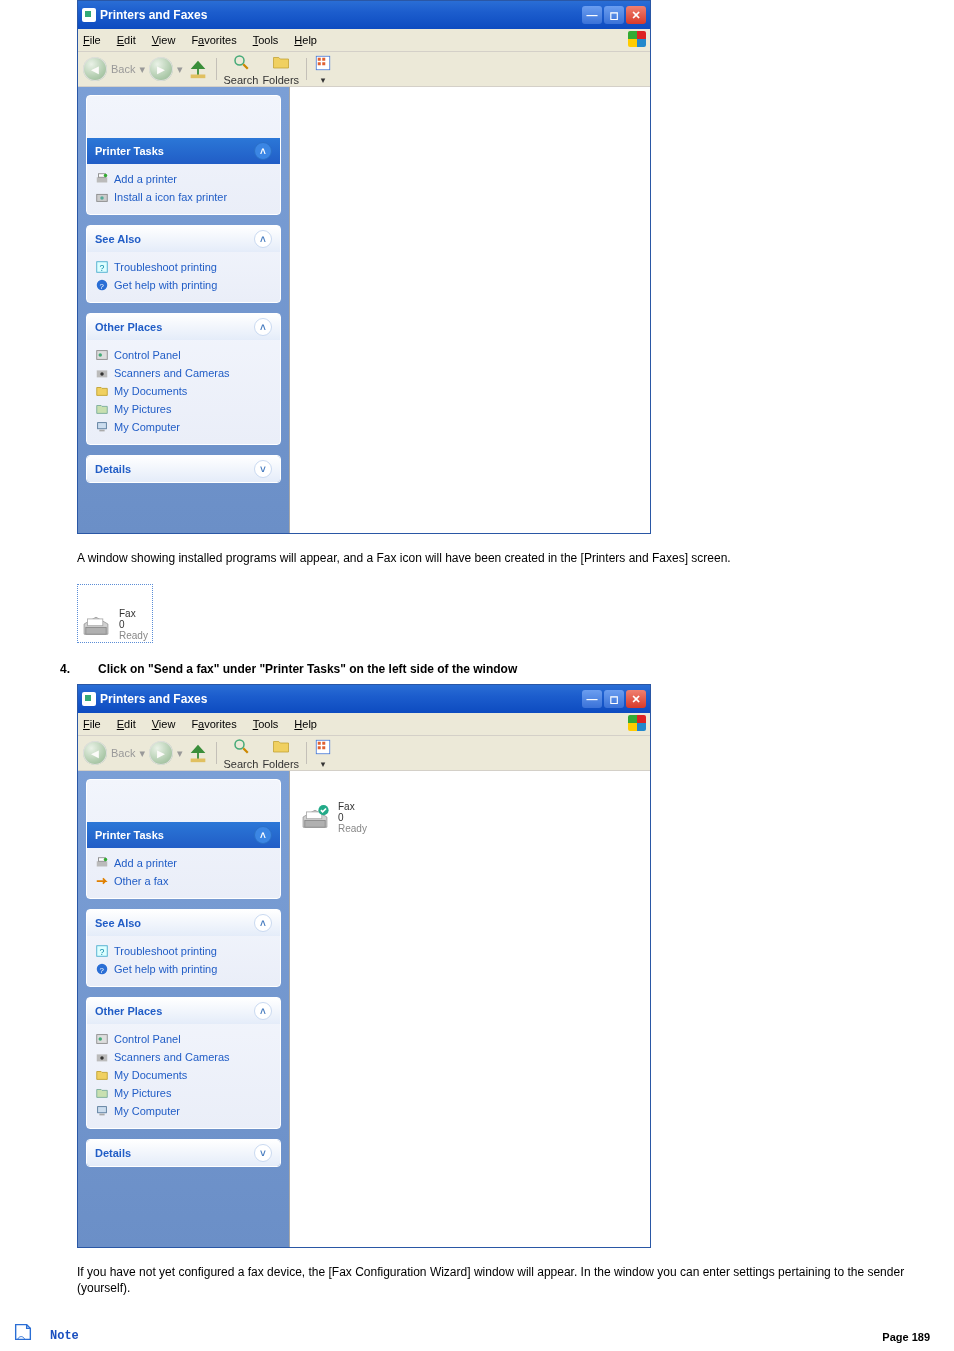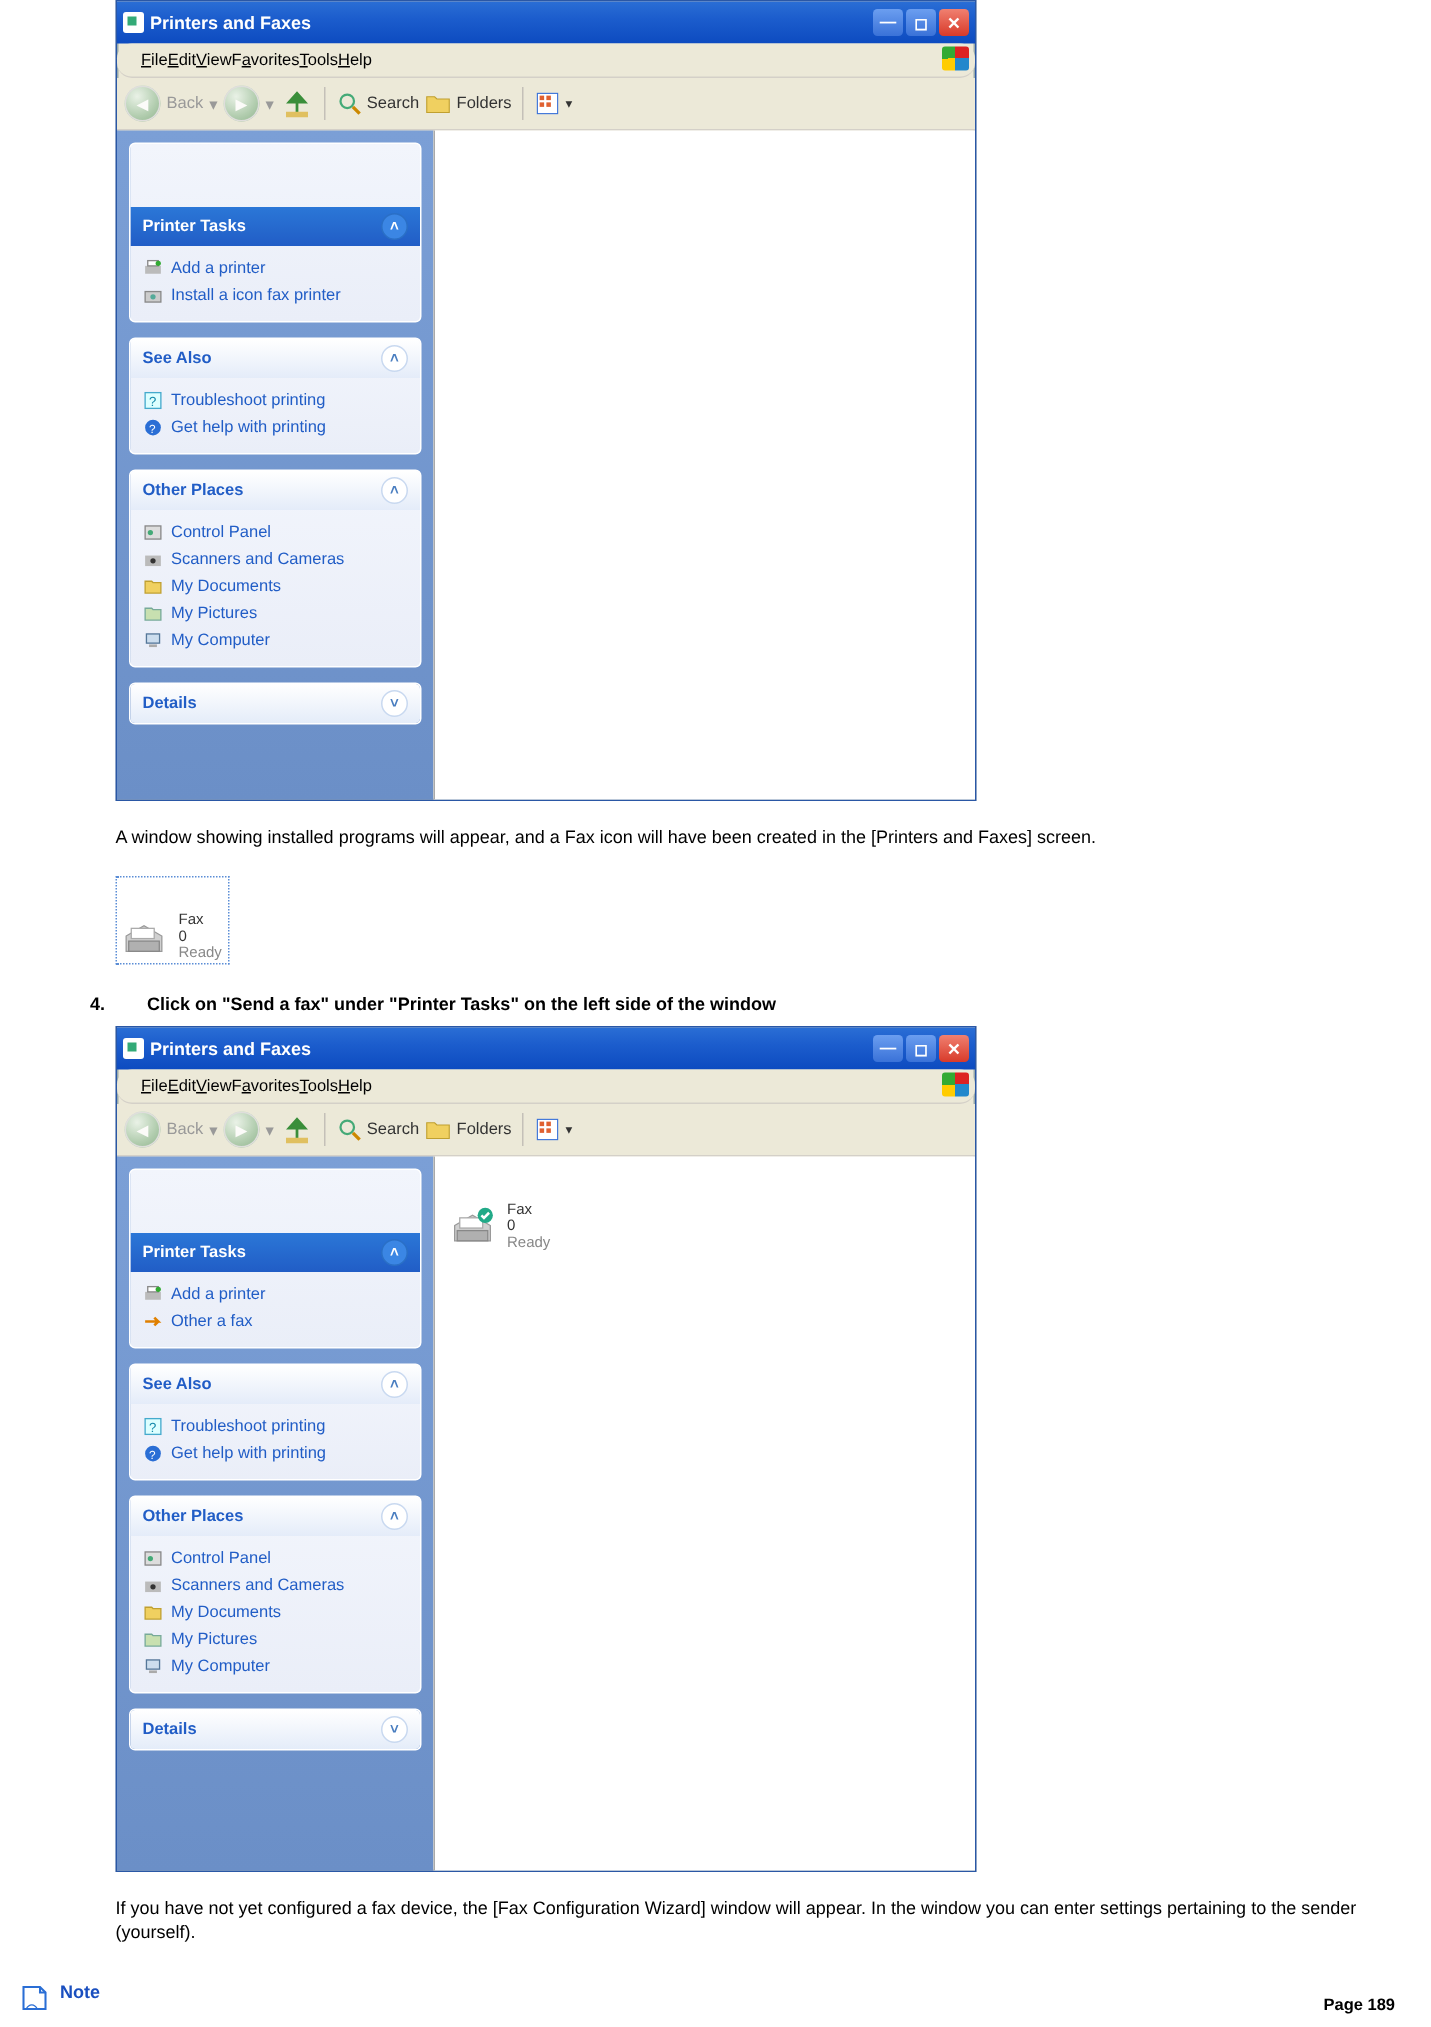--- a/index.html
+++ b/index.html
@@ -41,28 +41,27 @@
   }
   .win-btn {
     width:20px; height:18px; border-radius:3px; display:flex; align-items:center; justify-content:center;
     font-size:11px; font-weight:bold; color:#fff;
   }
   .btn-min{ background:linear-gradient(#6b9ef0,#3a72d8);}
   .btn-max{ background:linear-gradient(#6b9ef0,#3a72d8);}
   .btn-close{ background:linear-gradient(#f08070,#d83a2a);}
   .menubar {
     background:#ece9d8;
-    padding:2px 16px;
+    padding:2px 5px;
     display:flex;
-    gap:0;
+    gap:16px;
     position:relative;
     border-bottom:1px solid #d4d0c8;
     height:18px;
     align-items:center;
-    border-radius:10px;
   }
   .menubar span{ font-size:11px;}
   .menu-u { text-decoration: underline; }
   .flag {
     position:absolute; right:4px; top:2px; width:18px; height:16px;
     background: conic-gradient(from 0deg, #d22 0 90deg,#28c 90deg 180deg,#fc0 180deg 270deg,#3a3 270deg 360deg);
     border-radius:2px;
   }
   .toolbar {
     background:#ece9d8;
@@ -80,21 +79,21 @@
   }
   .nav-circle.disabled{ opacity:0.85;}
   .arrow{ font-size:13px; color:#fff;}
   .tb-text{ font-size:11px; color:#999;}
   .up-ico {
     width:22px; height:22px; position:relative;
   }
   .up-ico svg{ width:22px; height:22px;}
   .tb-sep{ width:1px; height:22px; background:#c4c0b8; margin:0 3px;}
   .search-ico, .folders-ico, .views-ico {
-    display:inline-flex; align-items:center; gap:3px; font-size:11px; color:#333;
+    display:inline-flex; align-items:center; gap:3px; font-size:11px; color:#333;flex-direction:column;
   }
   .search-ico svg, .folders-ico svg, .views-ico svg{ width:18px; height:18px;}
   .content-area {
     display:flex;
   }
   .sidebar {
     width:195px;
     background: linear-gradient(to bottom, #7b9fd6 0%, #6b8fc7 100%);
     padding:8px 8px 20px 8px;
   }
@@ -159,21 +158,21 @@
   .step {
     font-size:12px; font-weight:bold; margin:18px 0 8px 18px;
   }
   ol.steps { list-style:none; padding:0; margin:0;}
   ol.steps>li{ display:flex;}
   ol.steps>li .num{ width:40px; text-align:right; padding-right:10px;}
   .page-num{
     text-align:right; font-size:11px; font-weight:bold; padding-right:12px;
   }
   .note-row{
-    display:flex; align-items:flex-start; gap:6px; margin-top:14px; margin-left:0px;
+    display:flex; align-items:flex-end; gap:16px; margin-top:14px; margin-left:0px;font-family:Liberation Mono, monospace;
   }
   .note-row svg{ width:22px; height:22px;}
   .note-row .note-text{ color:#1a4fbf; font-size:12px; font-weight:bold;}
 </style>
 </head>
 <body>
 
 
 
 

